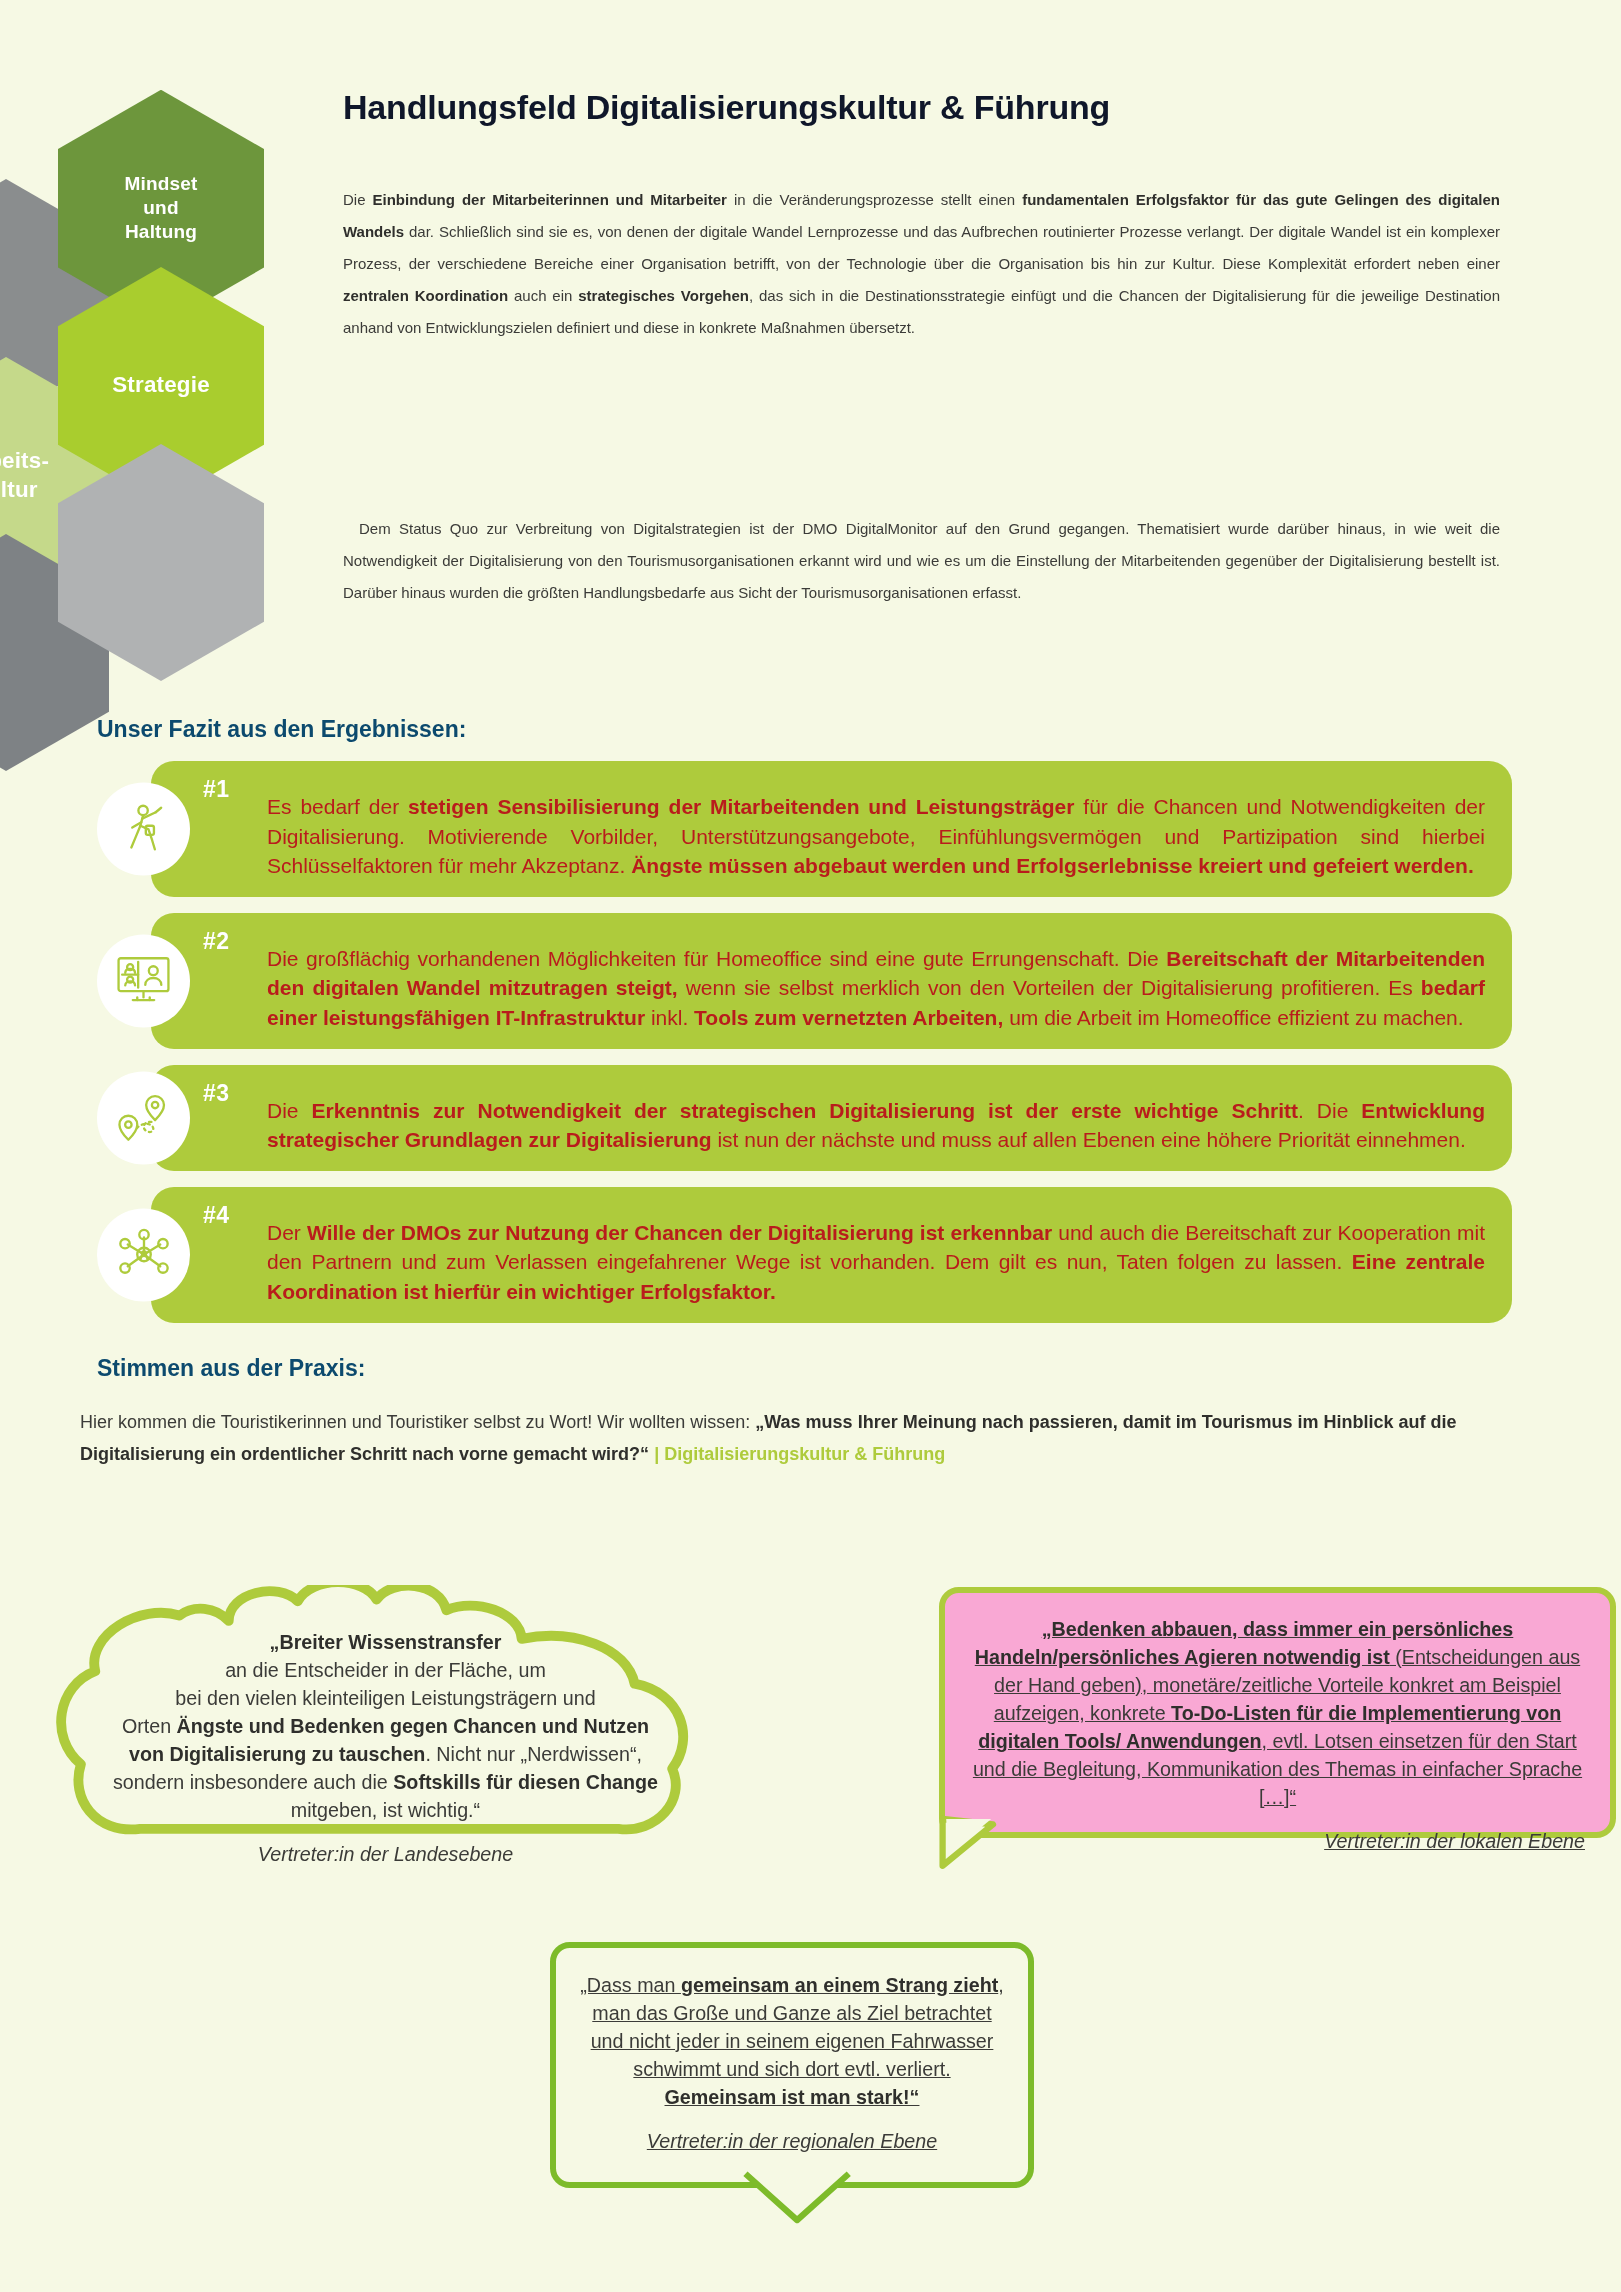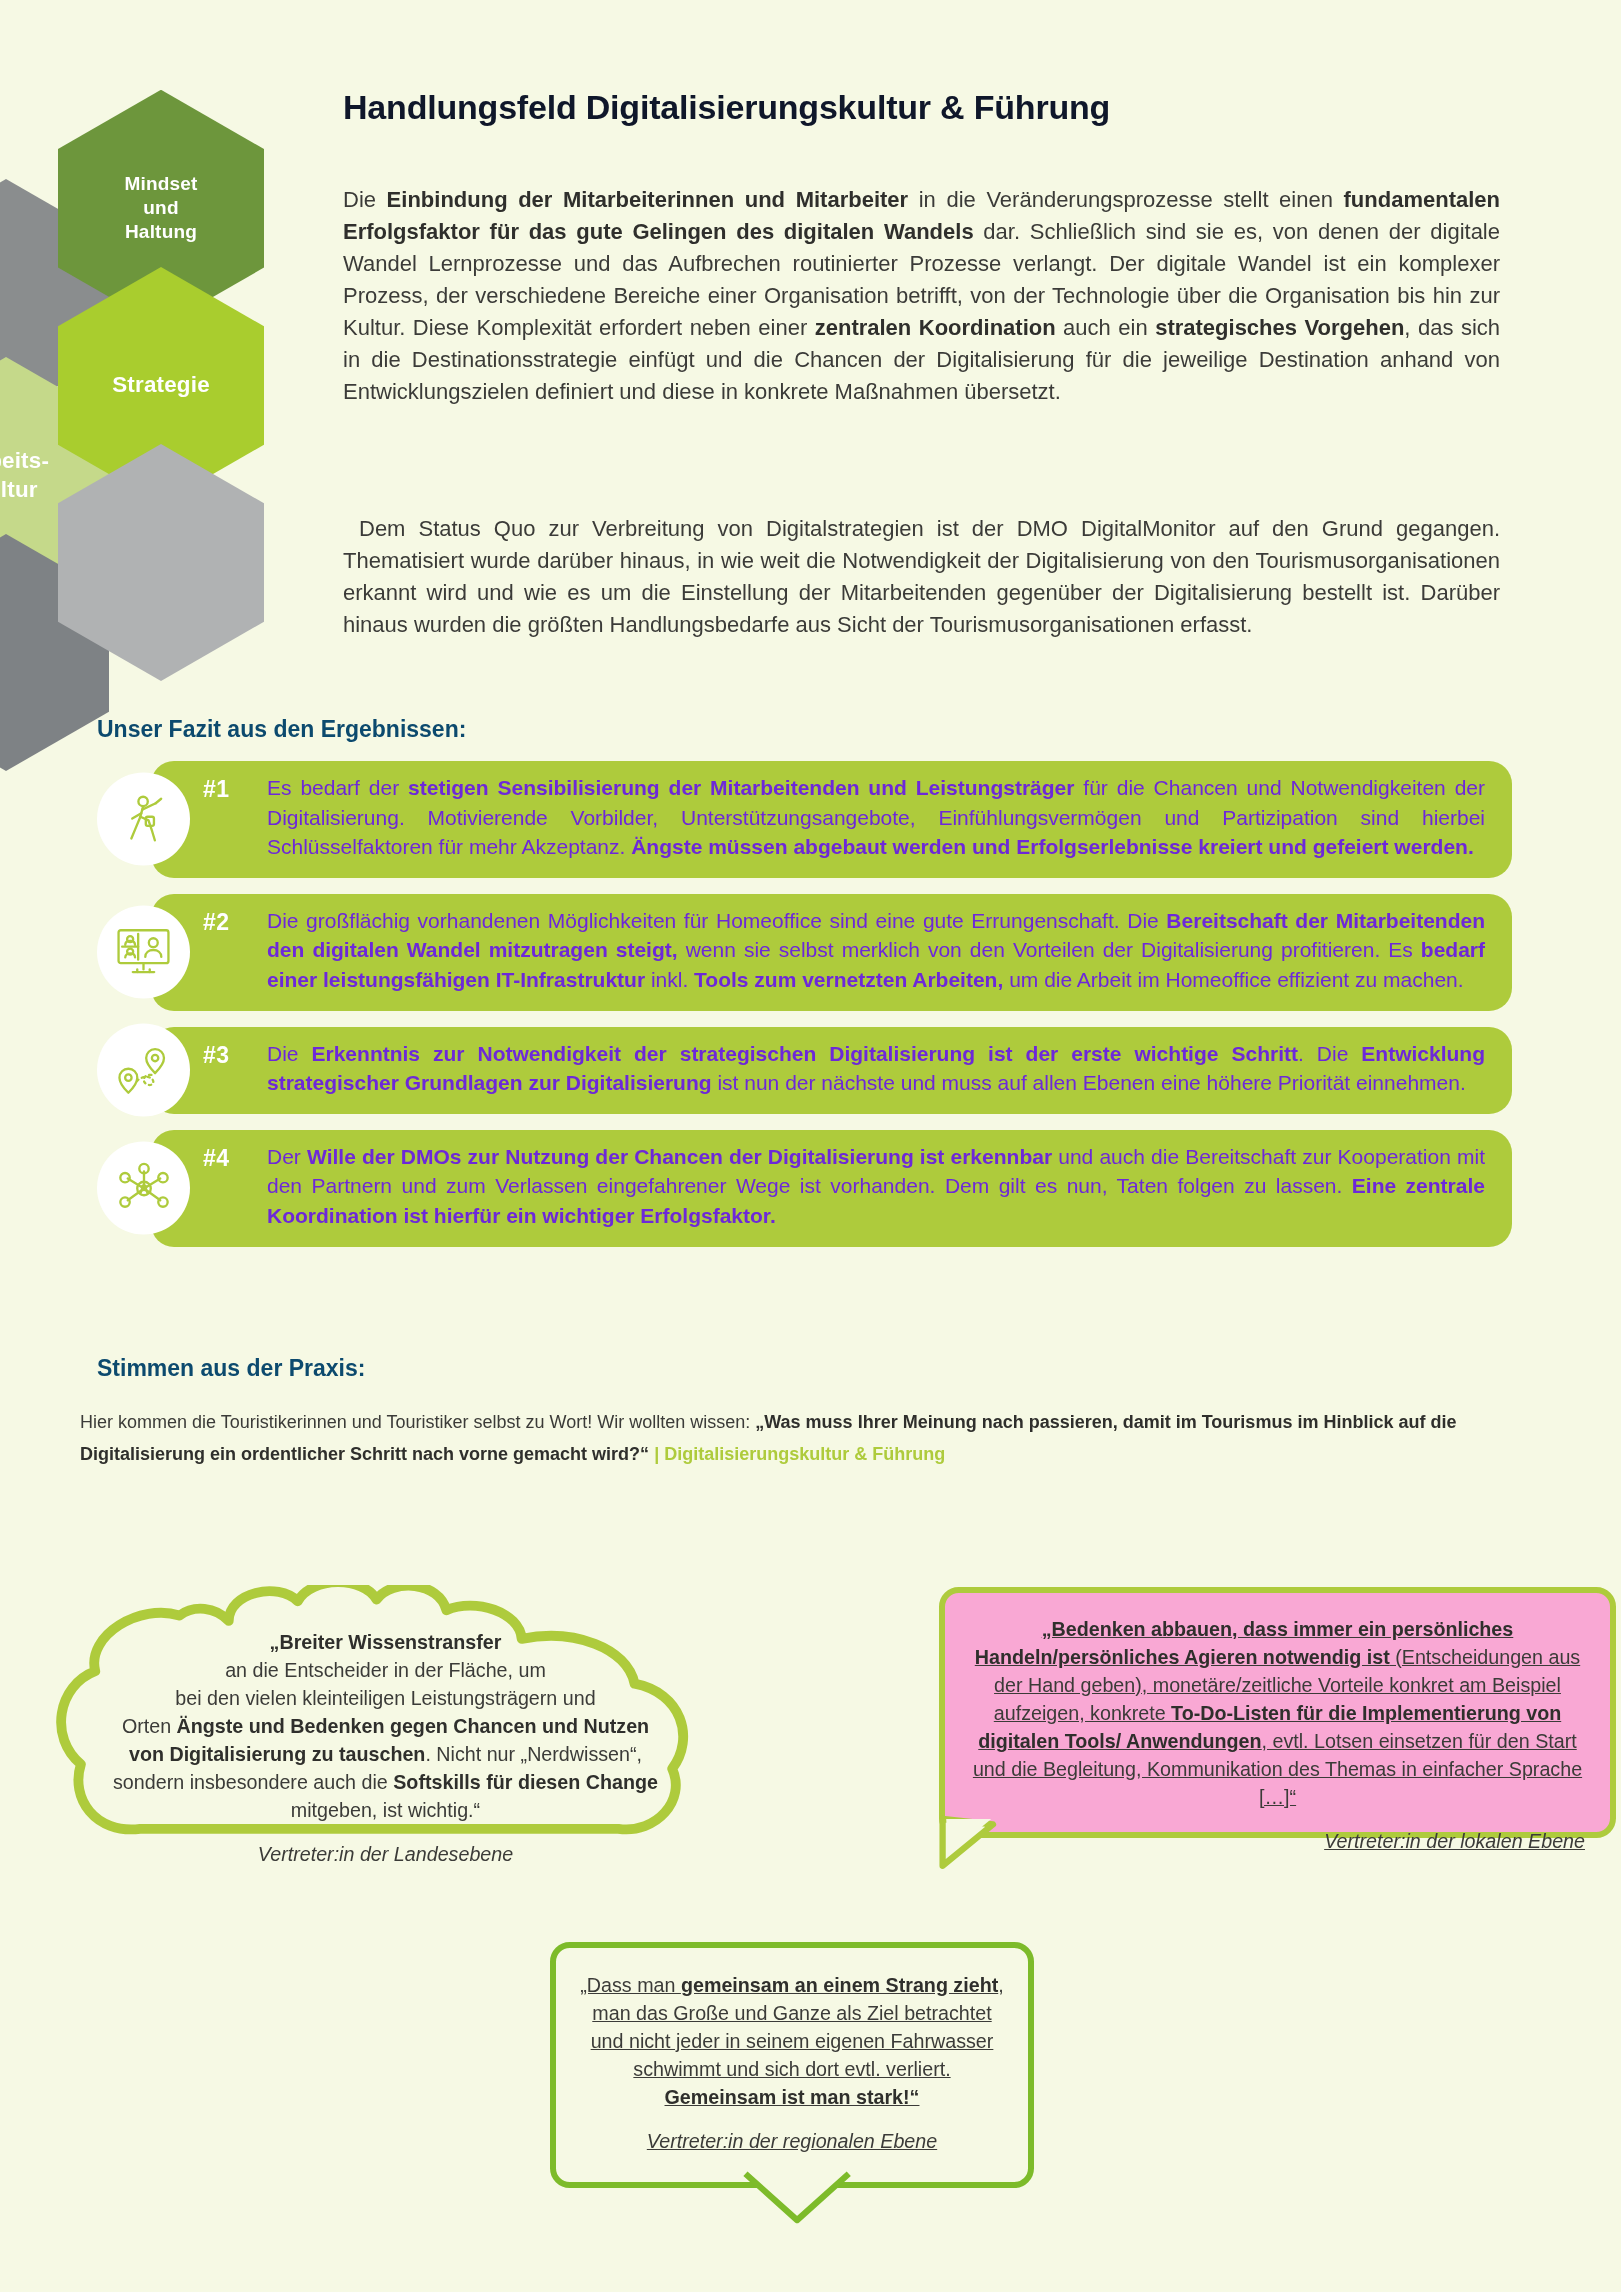--- a/index.html
+++ b/index.html
@@ -29,43 +29,43 @@
   #page-title{
     position:absolute;left:343px;top:88px;
     font-size:34px;font-weight:bold;
     color:#0f172a;
     letter-spacing:-0.2px;
     font-stretch:condensed;
   }
   
   .body-col{
     position:absolute;left:343px;width:1157px;
-    font-size:22px;line-height:32px;
+    font-size:15px;line-height:32px;
     text-align:justify;
     color:#3b3b38;
   }
   #intro-par-1{top:184px;}
   #intro-par-2{top:513px;}
   .body-col b{font-weight:bold;color:#2f2f2c;}
   
   .section-heading{
     position:absolute;left:97px;
     font-size:23px;font-weight:bold;color:#0c4a6e;
   }
   #fazit-heading{top:716px;}
   #stimmen-heading{top:1355px;}
   
   #fazit-list{position:absolute;left:97px;top:761px;width:1415px;}
   .fazit-item{position:relative;margin-bottom:16px;}
   .fazit-bar{
     margin-left:54px;
     background:#aecb3c;
     border-radius:23px;
-    padding:12px 27px 16px 116px;
-    color:#6d28d9;
+    padding:31px 27px 16px 116px;
+    color:#b91c1c;
     font-size:21px;line-height:29.6px;
     text-align:justify;
     min-height:54px;
     box-sizing:border-box;
   }
   .fazit-bar b{font-weight:bold;}
   .fazit-num{
     position:absolute;left:106px;top:15px;
     font-size:23px;font-weight:bold;color:#ffffff;
     letter-spacing:0.4px;

